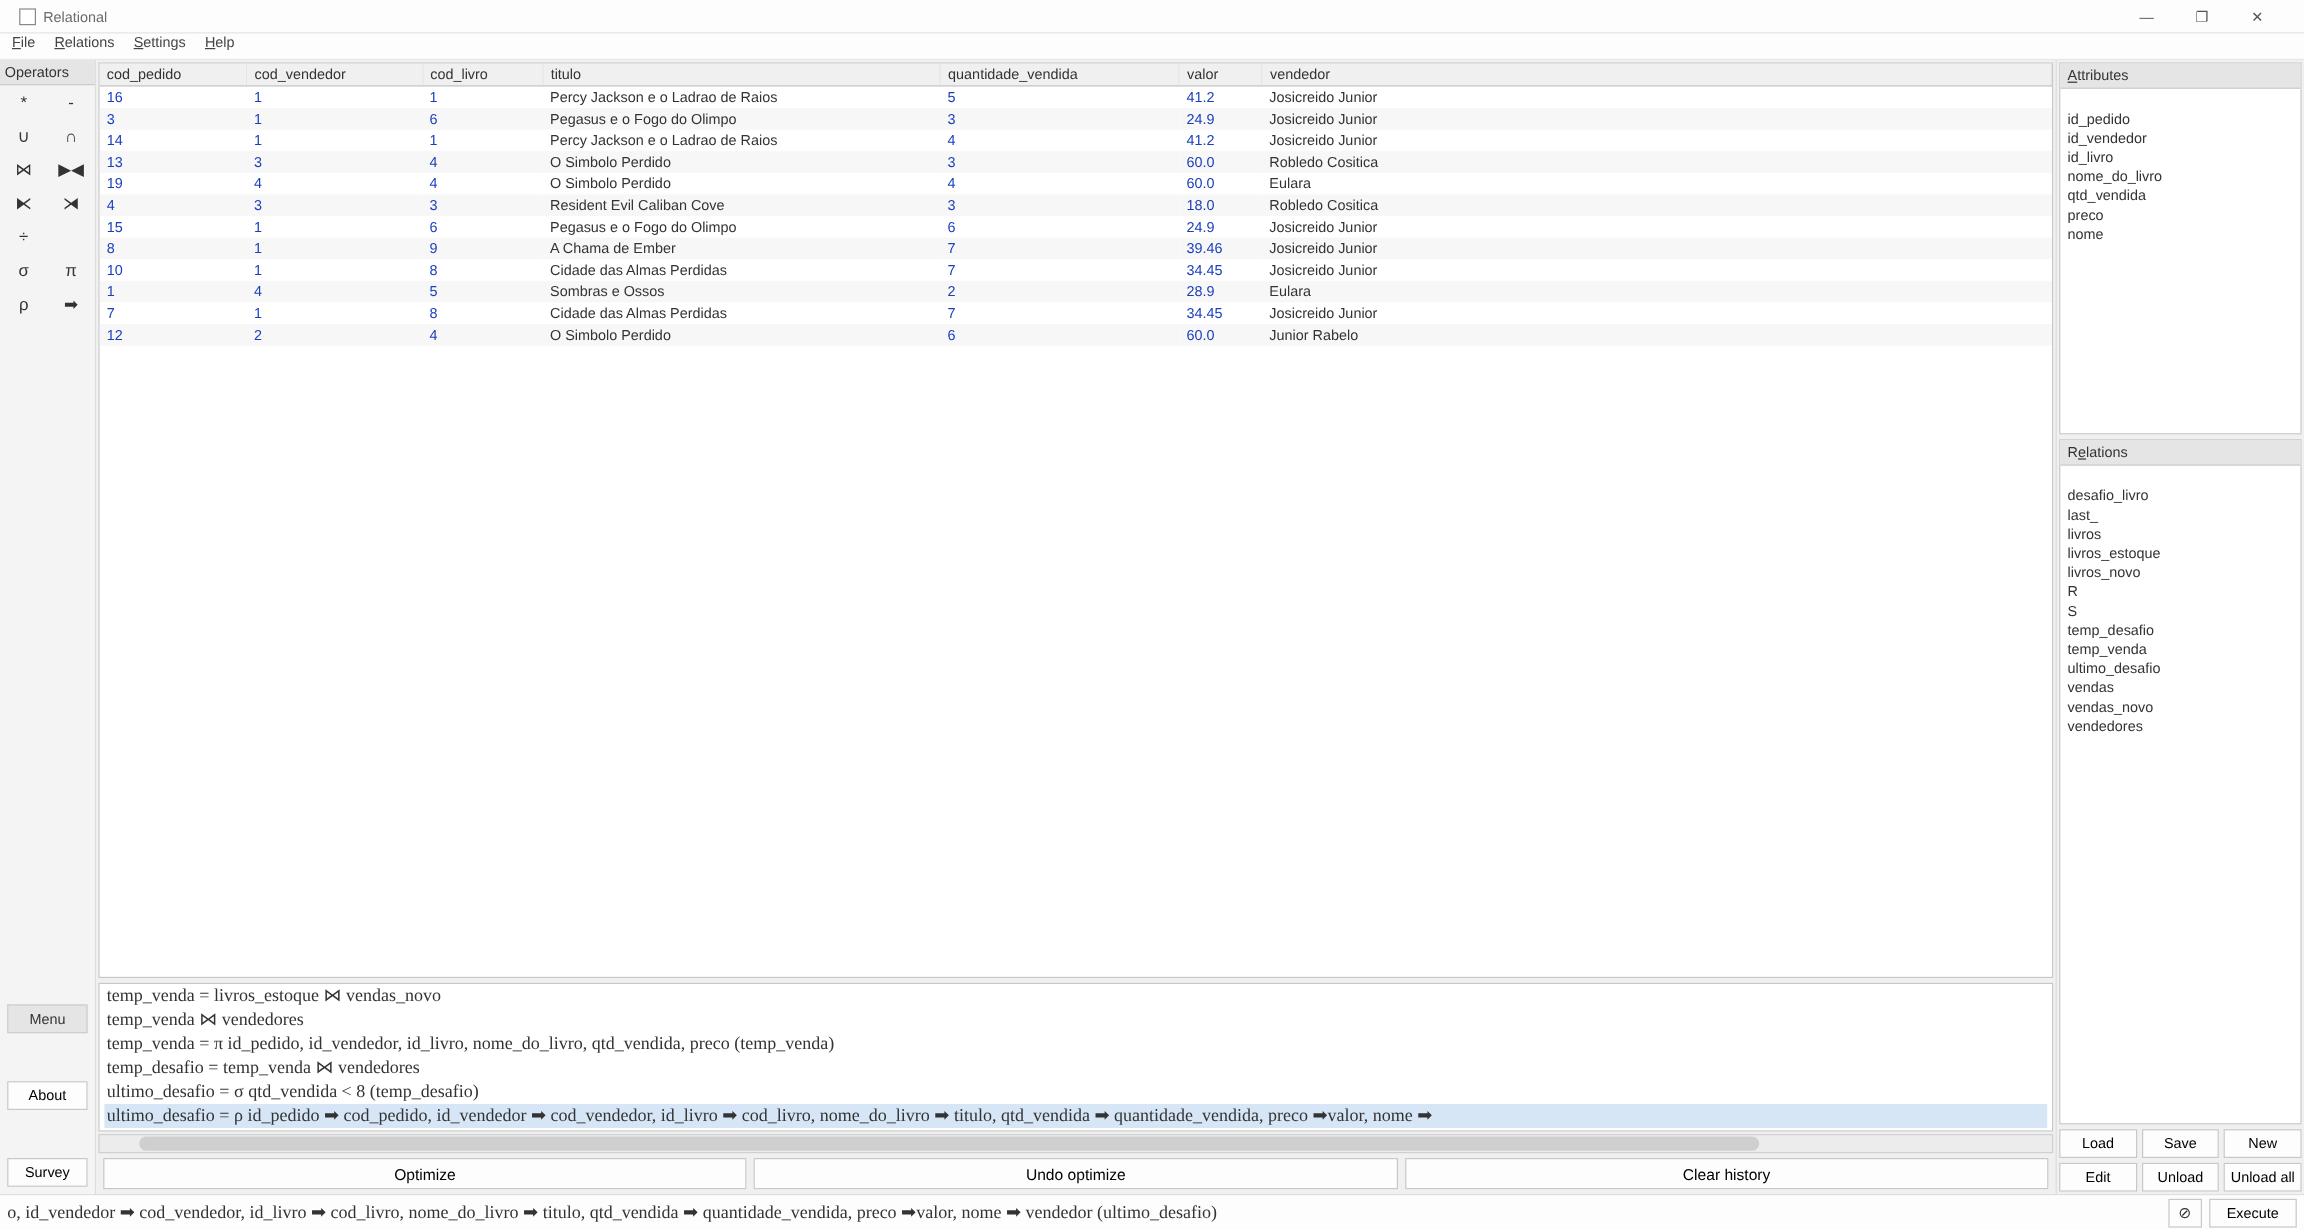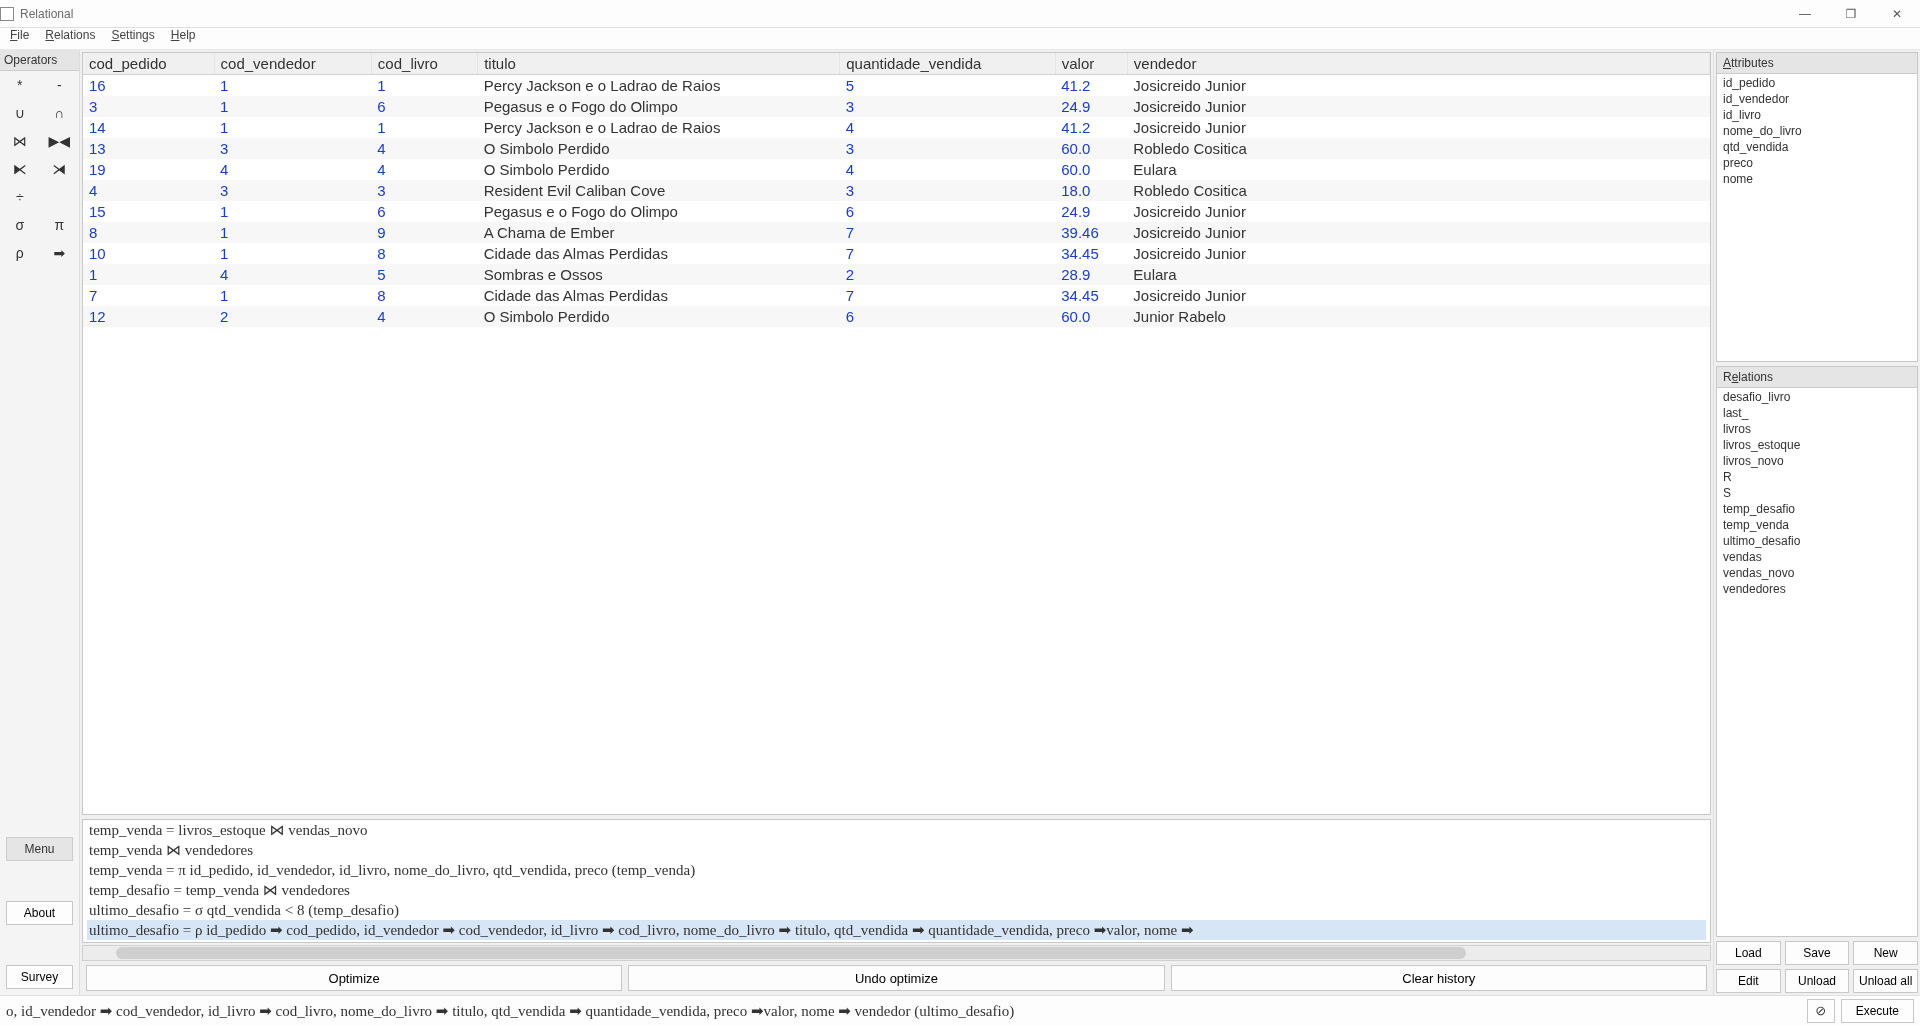--- a/index.html
+++ b/index.html
@@ -1,50 +1,50 @@
 <!DOCTYPE html>
 <html><head>
 <meta charset="utf-8">
 <style>
   * { box-sizing: border-box; margin: 0; padding: 0; }
   body { font-family: "Segoe UI", Tahoma, sans-serif; font-size: 12px; background: #f0f0f0; color: #333; overflow: hidden; width: 1920px; height: 1025px; }
-  .titlebar { height: 28px; display: flex; align-items: center; padding: 0 0; background: #fdfdfd; border-bottom: 1px solid #e0e0e0; }
+  .titlebar { height: 28px; display: flex; align-items: center; padding: 0 16px; background: #fdfdfd; border-bottom: 1px solid #e0e0e0; }
   .titlebar .app-icon { width: 14px; height: 14px; border: 1px solid #888; margin-right: 6px; display:inline-block; background:#fff;}
   .titlebar .title { flex: 1; color: #6b6b6b; }
   .win-btn { width: 46px; height: 28px; display:flex; align-items:center; justify-content:center; color:#555;}
   .menubar { height: 22px; display:flex; align-items:flex-start; gap: 16px; padding: 0 10px; background:#fdfdfd; border-bottom:1px solid #e8e8e8; }
   .menubar span { color:#444; }
   .menubar span u { text-decoration: underline; }
   .main { display:flex; height: calc(100% - 28px - 22px - 30px); }
   .ops-col { width: 80px; background:#f4f4f4; border-right:1px solid #ddd; display:flex; flex-direction:column; }
   .ops-header { background:#e5e5e5; border-bottom:1px solid #ccc; padding:3px 4px; }
   .ops-grid { flex:1; }
   .ops-row { display:flex; }
   .ops-cell { width:40px; height:28px; display:flex; align-items:center; justify-content:center; font-size:14px; color:#333; }
   .ops-footer { display:flex; flex-direction:column; gap:6px; padding:6px; }
   .ops-footer .sec { background:#e5e5e5; border:1px solid #ccc; padding:4px; text-align:center;}
   .ops-footer button { height:24px; background:#fdfdfd; border:1px solid #c8c8c8; font-size:12px;}
   .center-col { flex:1; display:flex; flex-direction:column; border-right:1px solid #ddd; min-width:0;}
   .table-wrap { flex:1; overflow:auto; background:#fff; border:1px solid #c8c8c8; margin:2px;}
-  table { border-collapse: collapse; width:100%; font-size:15px; }
+  table { border-collapse: collapse; width:100%; font-size:12px; }
   th, td { text-align:left; padding:2px 6px; white-space:nowrap; height:17.5px; font-weight:normal;}
   th { background:#f0f0f0; border-bottom:1px solid #d0d0d0; border-right:1px solid #e4e4e4; color:#333;}
   tbody tr:nth-child(even) td { background:#f7f7f7; }
   td.num { color:#1a3fbd; }
   .history { height:124px; background:#fff; border:1px solid #c8c8c8; margin:2px; overflow-x:auto; overflow-y:hidden; font-family: Georgia, "Times New Roman", serif; font-size:15px; line-height:20px; padding:0 4px;}
   .history .row { white-space:nowrap; padding:0 2px;}
   .history .row.sel { background:#d6e6f6; }
   .hscroll { height:16px; margin:0 2px; position:relative; background:#ececec; border:1px solid #d0d0d0;}
   .hscroll .thumb { position:absolute; top:1px; left:2%; height:12px; width:83%; background:#cfcfcf; border-radius:6px;}
   .center-buttons { display:flex; gap:6px; padding:4px 6px; }
   .center-buttons button { flex:1; height:26px; background:#fdfdfd; border:1px solid #c8c8c8; font-size:13px;}
   .right-col { width:206px; display:flex; flex-direction:column; gap:4px; padding:2px; }
   .panel { border:1px solid #c8c8c8; background:#fff; display:flex; flex-direction:column; }
   .panel .hdr { background:#e5e5e5; border-bottom:1px solid #ccc; padding:3px 6px; }
-  .panel .body { padding:1px 6px; }
+  .panel .body { padding:17px 6px; }
   .panel .body div { padding:1px 0; }
   .panel.attributes { height:310px; }
   .panel.relations { flex:1; }
   .right-buttons { display:grid; grid-template-columns:1fr 1fr 1fr; gap:4px; }
   .right-buttons button { height:24px; background:#fdfdfd; border:1px solid #c8c8c8; font-size:12px;}
   .querybar { height:30px; display:flex; align-items:center; gap:6px; padding:0 6px; background:#fdfdfd; border-top:1px solid #e0e0e0;}
   .querybar .qtext { flex:1; font-family: Georgia, "Times New Roman", serif; font-size:15px; color:#333; white-space:nowrap; overflow:hidden; }
   .querybar .iconbtn { width:28px; height:24px; background:#fdfdfd; border:1px solid #c8c8c8; display:flex; align-items:center; justify-content:center; font-size:13px;}
   .querybar button.exec { height:24px; padding:0 14px; background:#fdfdfd; border:1px solid #c8c8c8; font-size:12px;}
   .spacer-ops { flex:1; }

